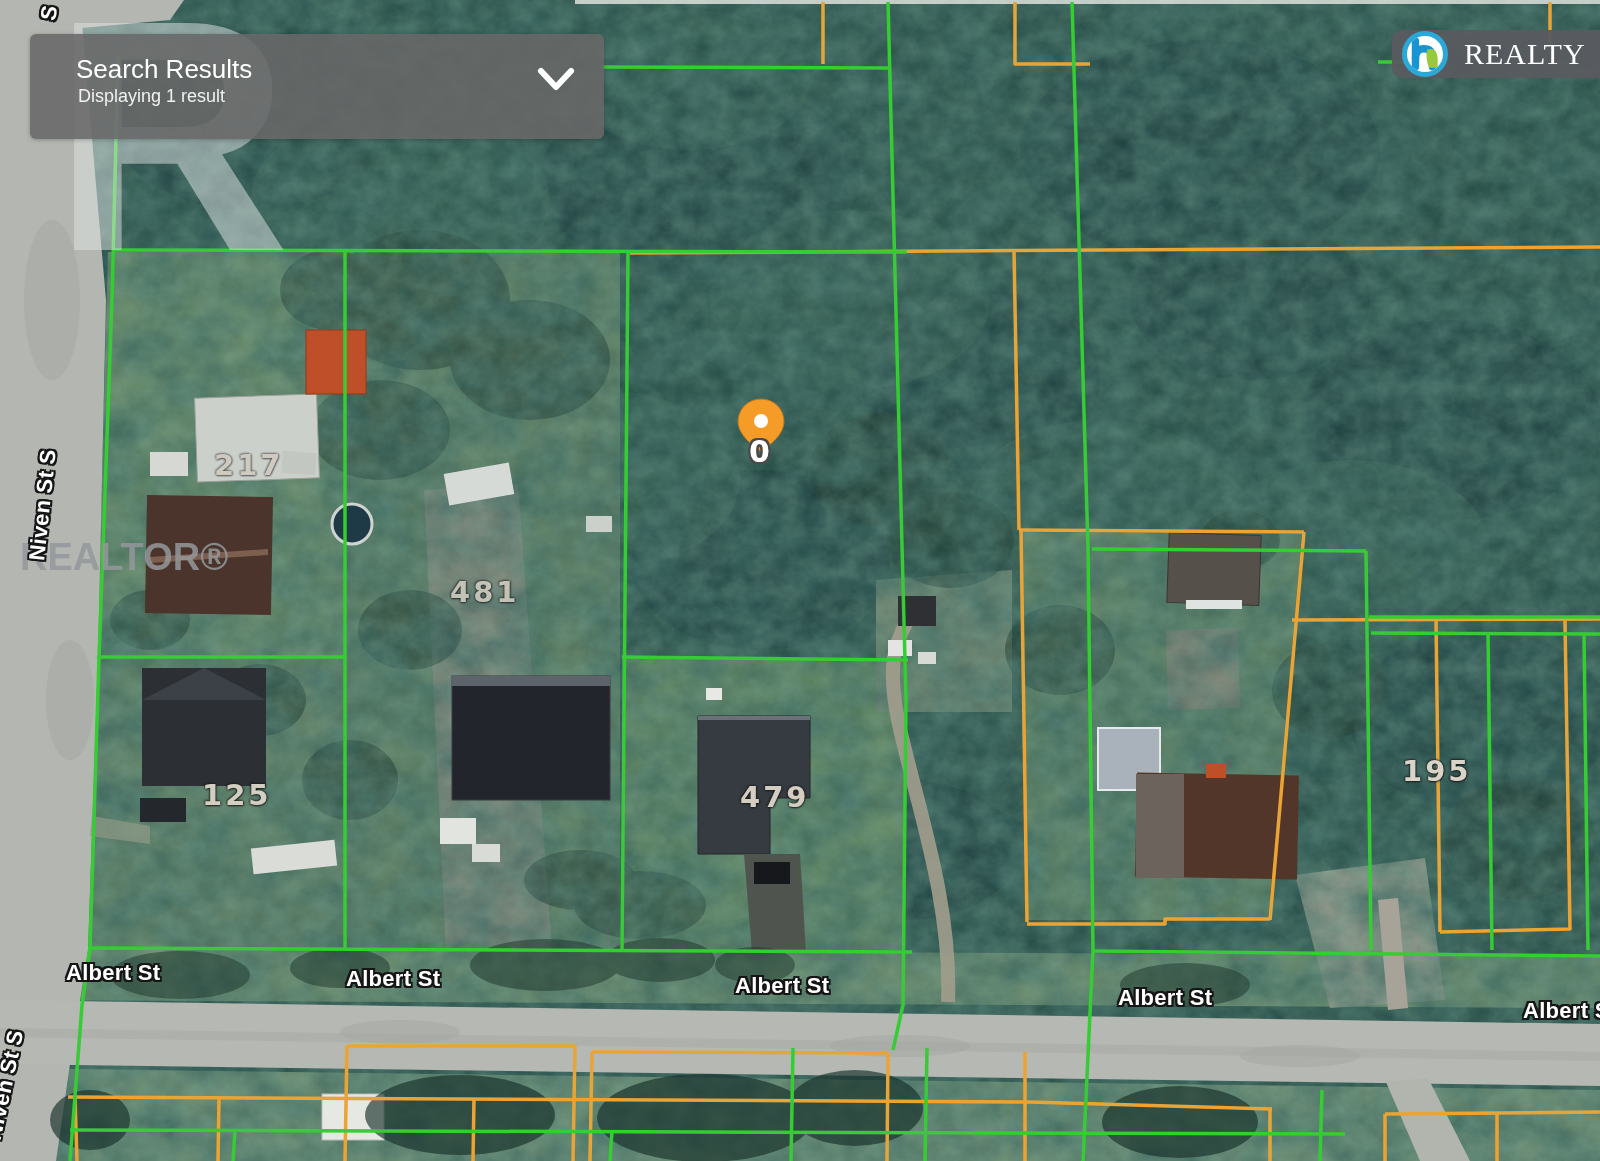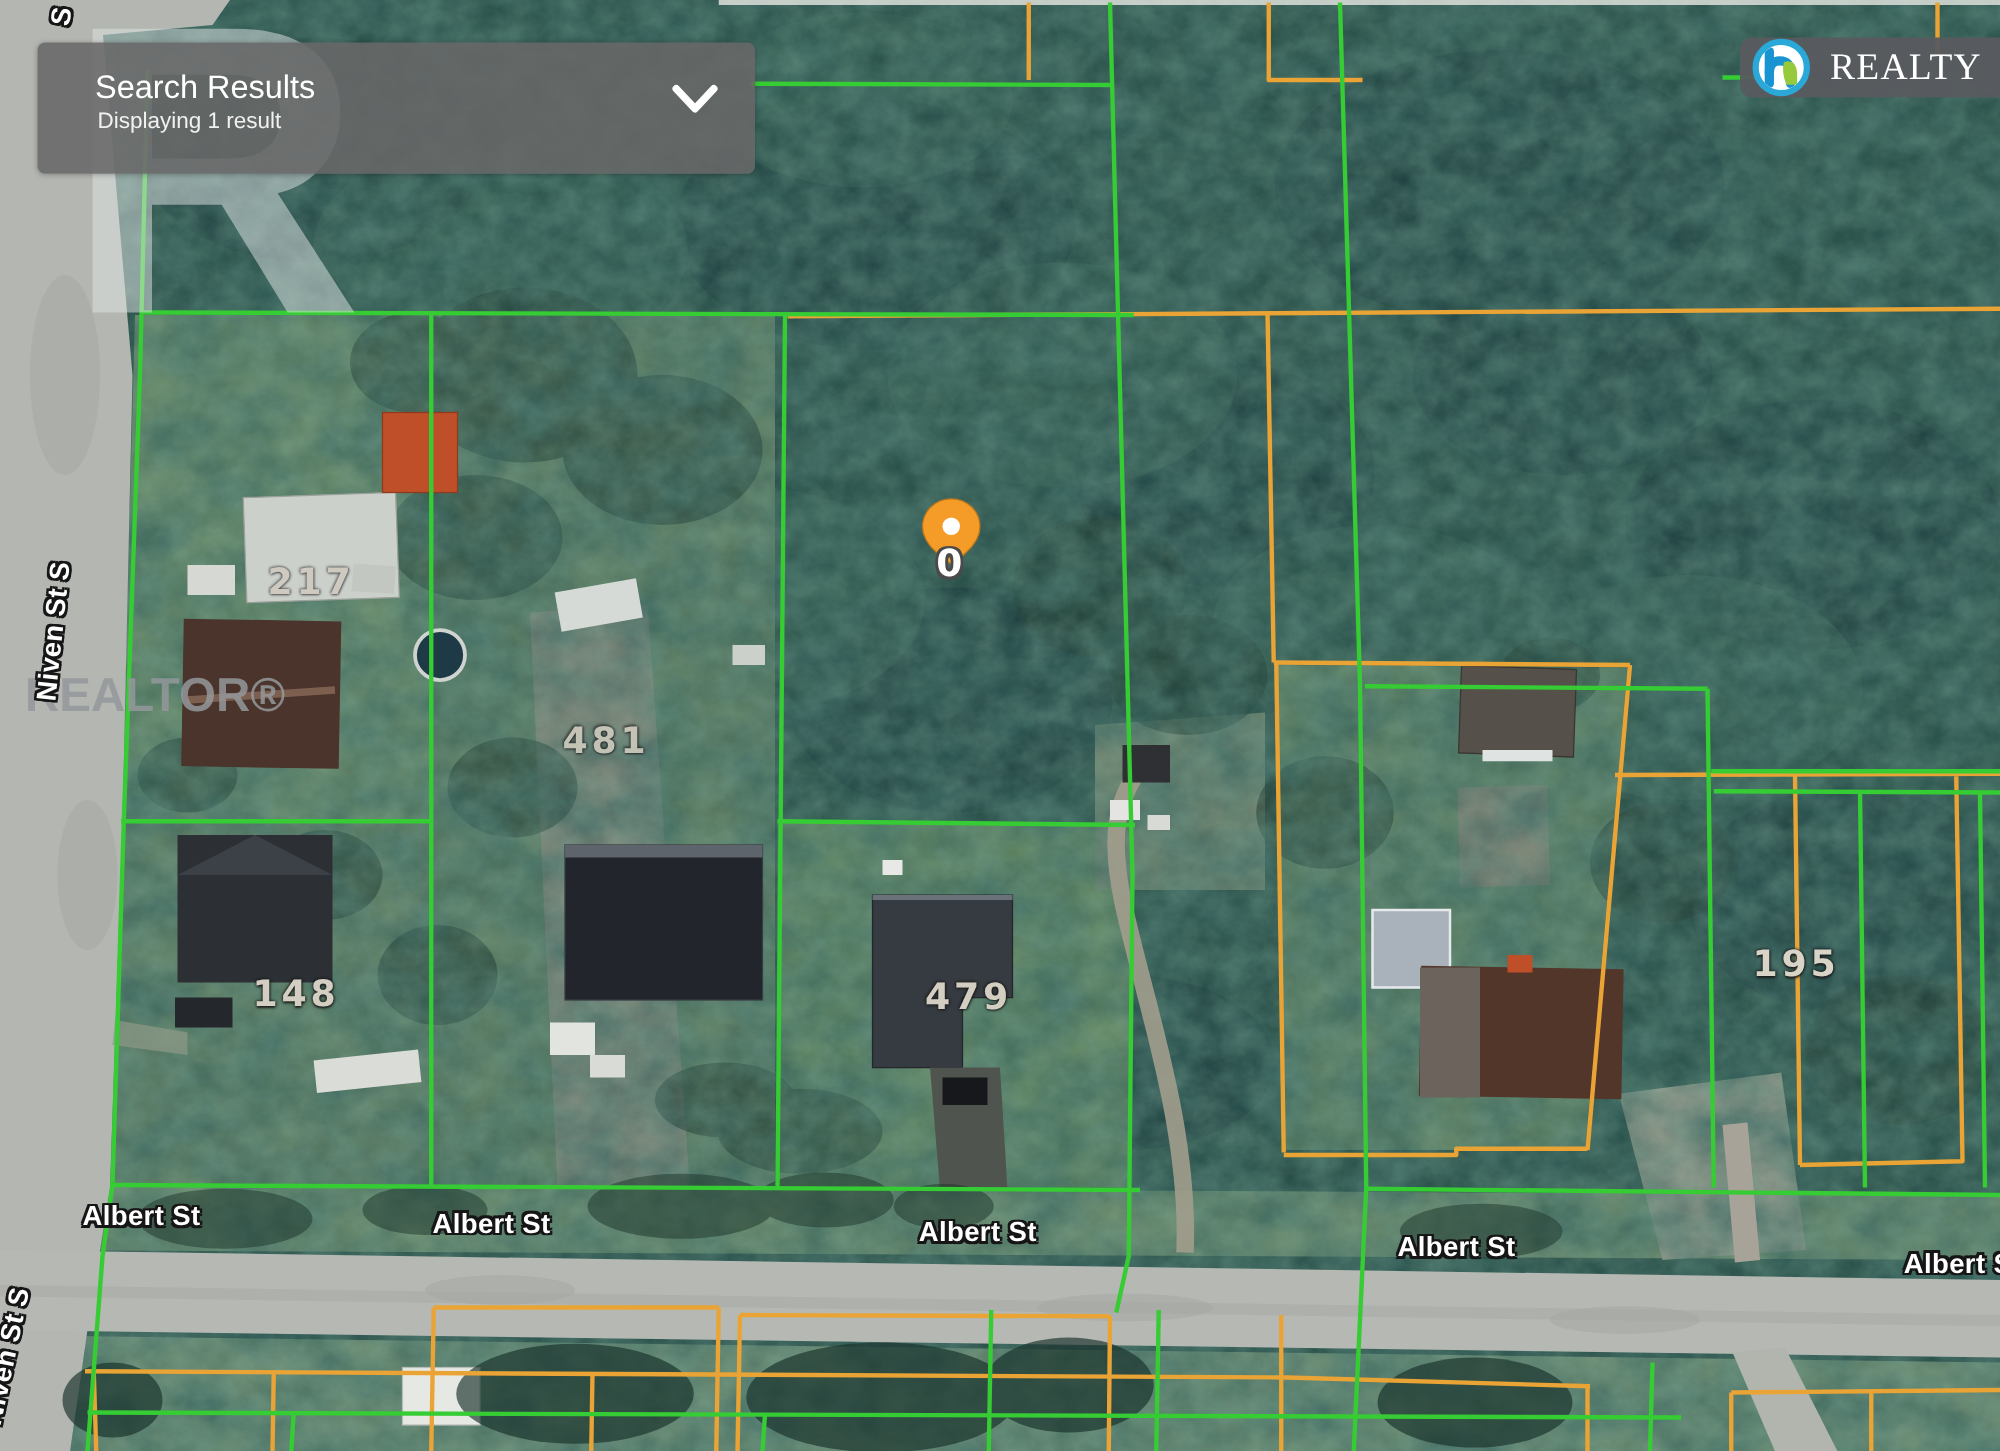--- a/index.html
+++ b/index.html
@@ -261,21 +261,21 @@
   <div class="ov street" style="left:346px;top:966px;">Albert St</div>
   <div class="ov street" style="left:735px;top:973px;">Albert St</div>
   <div class="ov street" style="left:1118px;top:985px;">Albert St</div>
   <div class="ov street" style="left:1523px;top:998px;">Albert St</div>
   <div class="ov street" style="left:-22px;top:492px;width:130px;text-align:center;transform:rotate(-84deg);">Niven St S</div>
   <div class="ov street" style="left:-60px;top:1072px;width:130px;text-align:center;transform:rotate(-78deg);">Niven St S</div>
   <div class="ov street" style="left:42px;top:0px;transform:rotate(-80deg);">S</div>
 
   <div class="ov hnum" style="left:214px;top:438px;opacity:.7;color:#cfc8bc;">217</div>
   <div class="ov hnum" style="left:450px;top:565px;opacity:.85;">481</div>
-  <div class="ov hnum" style="left:202px;top:768px;">148</div>
+  <div class="ov hnum" style="left:202px;top:768px;">125</div>
   <div class="ov hnum" style="left:740px;top:770px;">479</div>
   <div class="ov hnum" style="left:1402px;top:744px;color:#d9d4c8;">195</div>
   <div class="ov pinlabel" style="left:749px;top:434px;">0</div>
 
   <div class="ov panel">
     <div class="title">Search Results</div>
     <div class="subtitle">Displaying 1 result</div>
     <svg class="chev" viewBox="0 0 40 28">
       <polyline points="5,5 20,21 35,5" fill="none" stroke="#ffffff" stroke-width="6" stroke-linecap="round" stroke-linejoin="round"></polyline>
     </svg>

